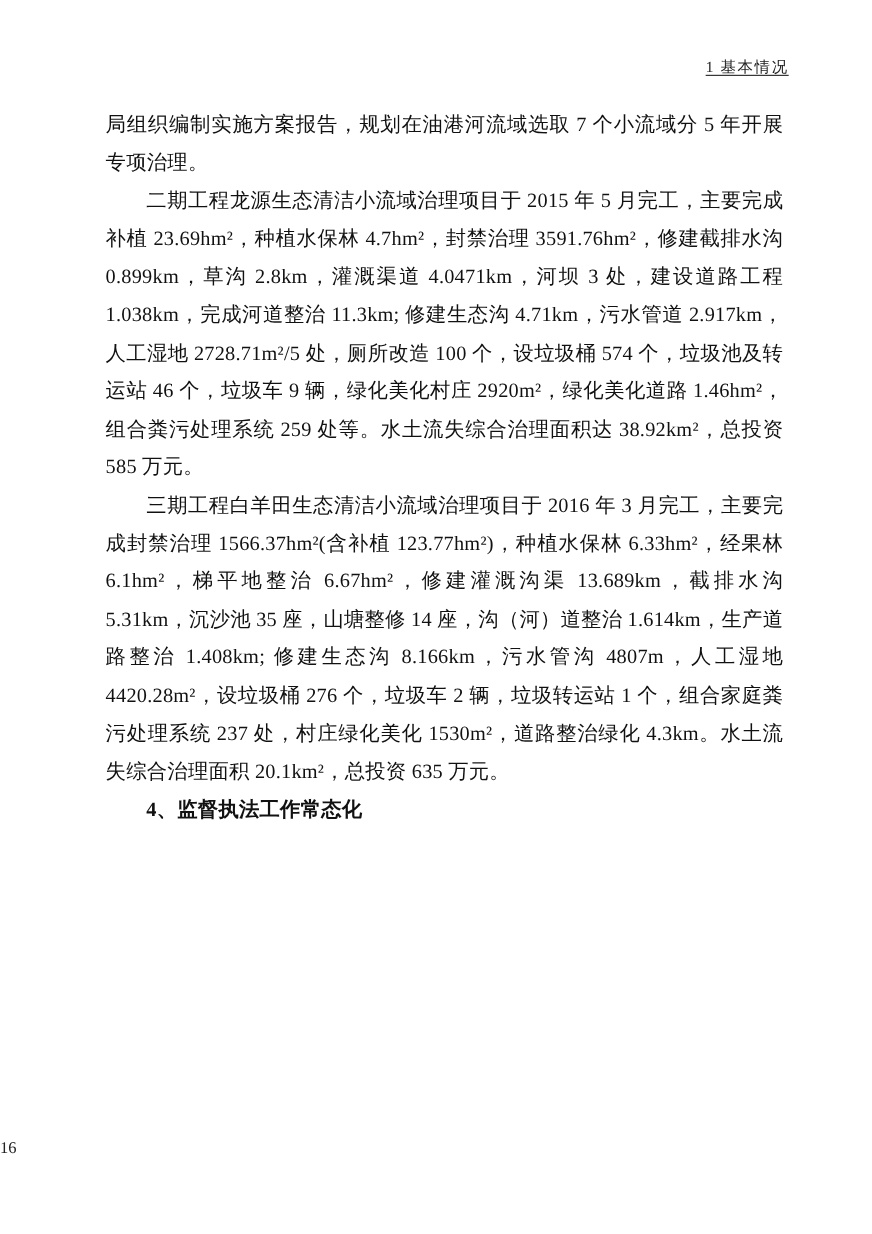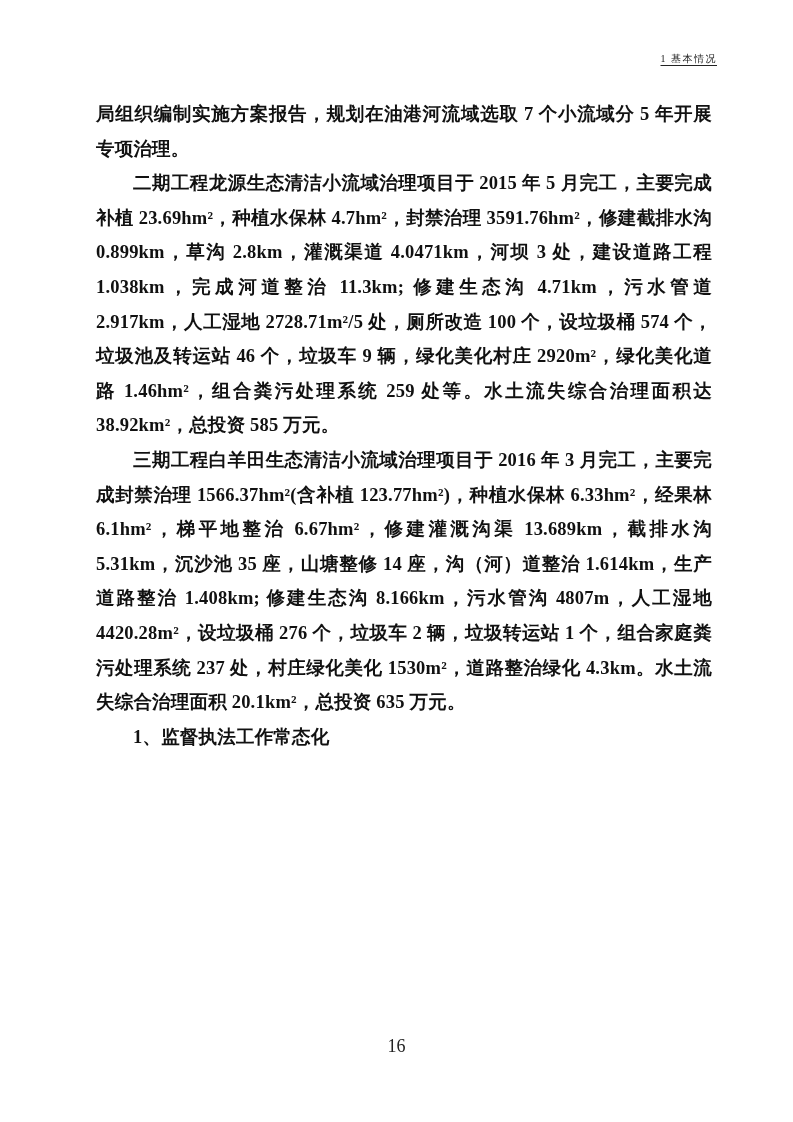--- a/index.html
+++ b/index.html
@@ -13,21 +13,21 @@
     height: 1122px;
     background: #ffffff;
     overflow: hidden;
     font-family: "Liberation Serif", "DejaVu Serif", serif;
     color: #111111;
   }
   .running-header {
     position: absolute;
     top: 52px;
     right: 76px;
-    font-size: 10px;
+    font-size: 14px;
     letter-spacing: 1.5px;
     color: #222222;
   }
   .running-header .header-text {
     text-decoration: underline;
     text-underline-offset: 3px;
   }
   .content {
     position: absolute;
     top: 97px;
@@ -35,51 +35,49 @@
     width: 616px;
     font-size: 18.5px;
     line-height: 34.6px;
     text-align: justify;
     text-justify: inter-ideograph;
     letter-spacing: 0.2px;
   }
   .content p {
     margin: 0;
     padding: 0;
-    font-weight: bold;
   }
   .content p.indent {
     text-indent: 2em;
   }
   .content p.heading {
     font-weight: bold;
   }
   .page-footer {
     position: absolute;
     top: 1036px;
     left: 0;
     width: 100%;
-    text-align: center;
-    font-size: 18px;
+    font-size: 15px;
     color: #222222;
   }
 </style>
 </head>
 <body>
 
 <div class="page">
 
   <div class="running-header">
     <span class="header-text">1 基本情况</span>
   </div>
 
   <div class="content">
       <p class="">局组织编制实施方案报告，规划在油港河流域选取 7 个小流域分 5 年开展专项治理。</p>
       <p class="indent">二期工程龙源生态清洁小流域治理项目于 2015 年 5 月完工，主要完成补植 23.69hm²，种植水保林 4.7hm²，封禁治理 3591.76hm²，修建截排水沟 0.899km，草沟 2.8km，灌溉渠道 4.0471km，河坝 3 处，建设道路工程 1.038km，完成河道整治 11.3km; 修建生态沟 4.71km，污水管道 2.917km，人工湿地 2728.71m²/5 处，厕所改造 100 个，设垃圾桶 574 个，垃圾池及转运站 46 个，垃圾车 9 辆，绿化美化村庄 2920m²，绿化美化道路 1.46hm²，组合粪污处理系统 259 处等。水土流失综合治理面积达 38.92km²，总投资 585 万元。</p>
       <p class="indent">三期工程白羊田生态清洁小流域治理项目于 2016 年 3 月完工，主要完成封禁治理 1566.37hm²(含补植 123.77hm²)，种植水保林 6.33hm²，经果林 6.1hm²，梯平地整治 6.67hm²，修建灌溉沟渠 13.689km，截排水沟 5.31km，沉沙池 35 座，山塘整修 14 座，沟（河）道整治 1.614km，生产道路整治 1.408km; 修建生态沟 8.166km，污水管沟 4807m，人工湿地 4420.28m²，设垃圾桶 276 个，垃圾车 2 辆，垃圾转运站 1 个，组合家庭粪污处理系统 237 处，村庄绿化美化 1530m²，道路整治绿化 4.3km。水土流失综合治理面积 20.1km²，总投资 635 万元。</p>
-      <p class="indent heading">1、监督执法工作常态化</p>
+      <p class="indent heading">4、监督执法工作常态化</p>
     </div>
 
   <div class="page-footer">
     <span>16</span>
   </div>
 
 </div>
 
 </body></html>

